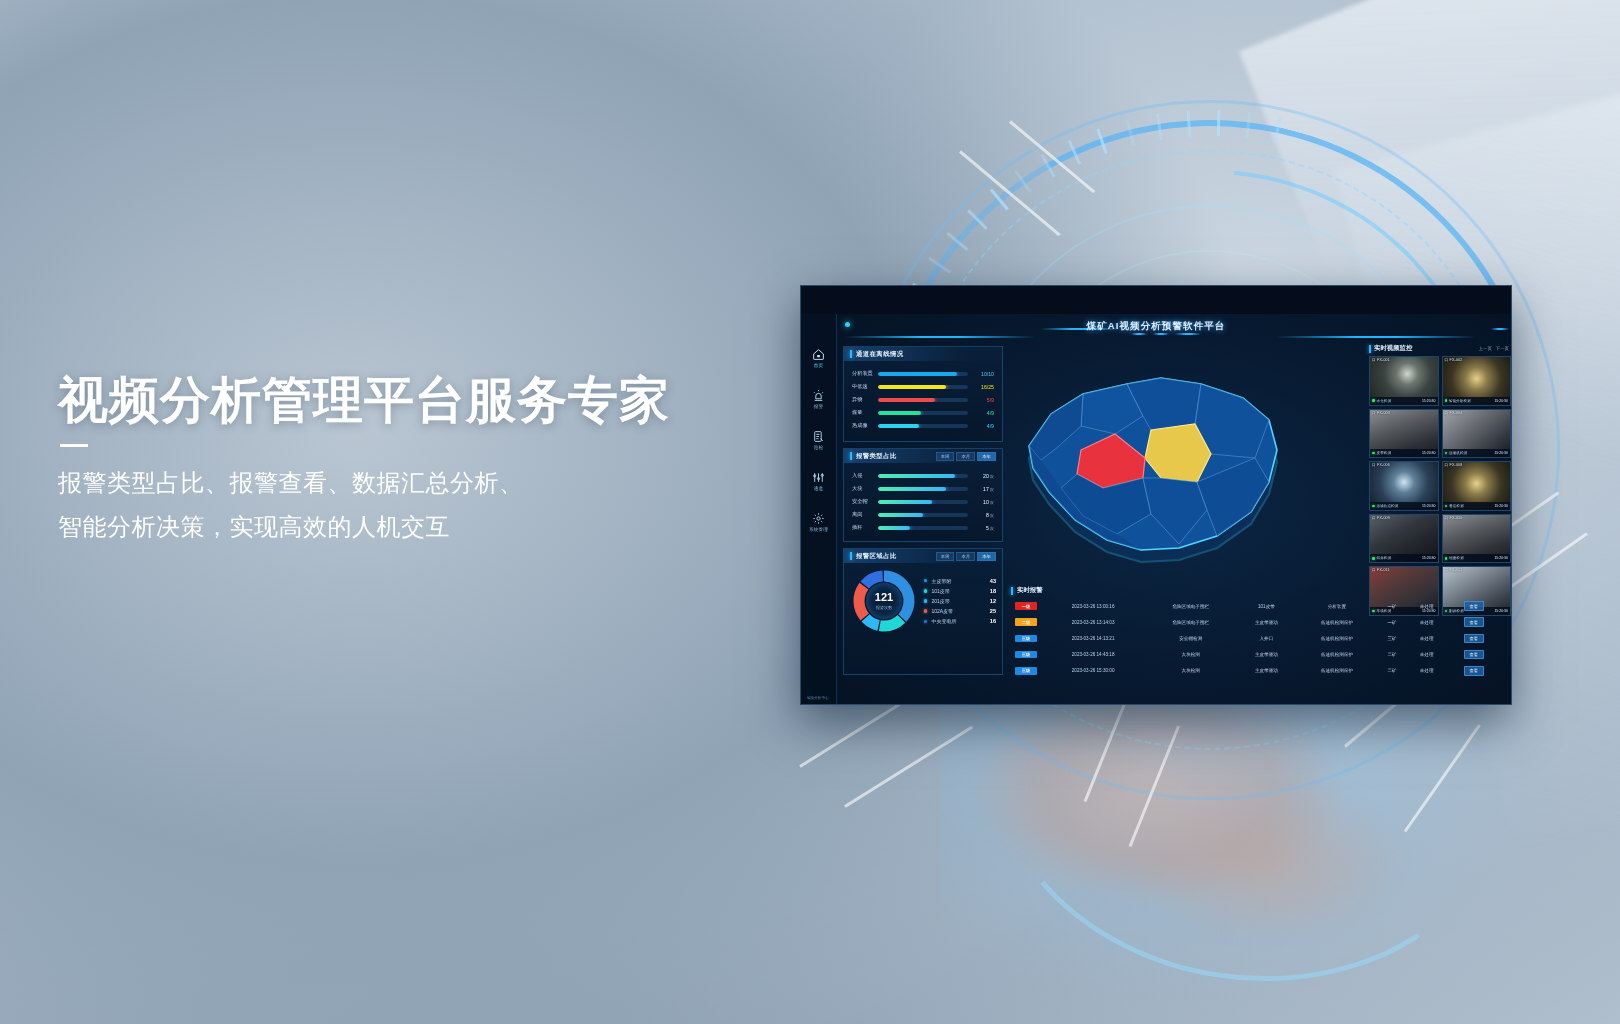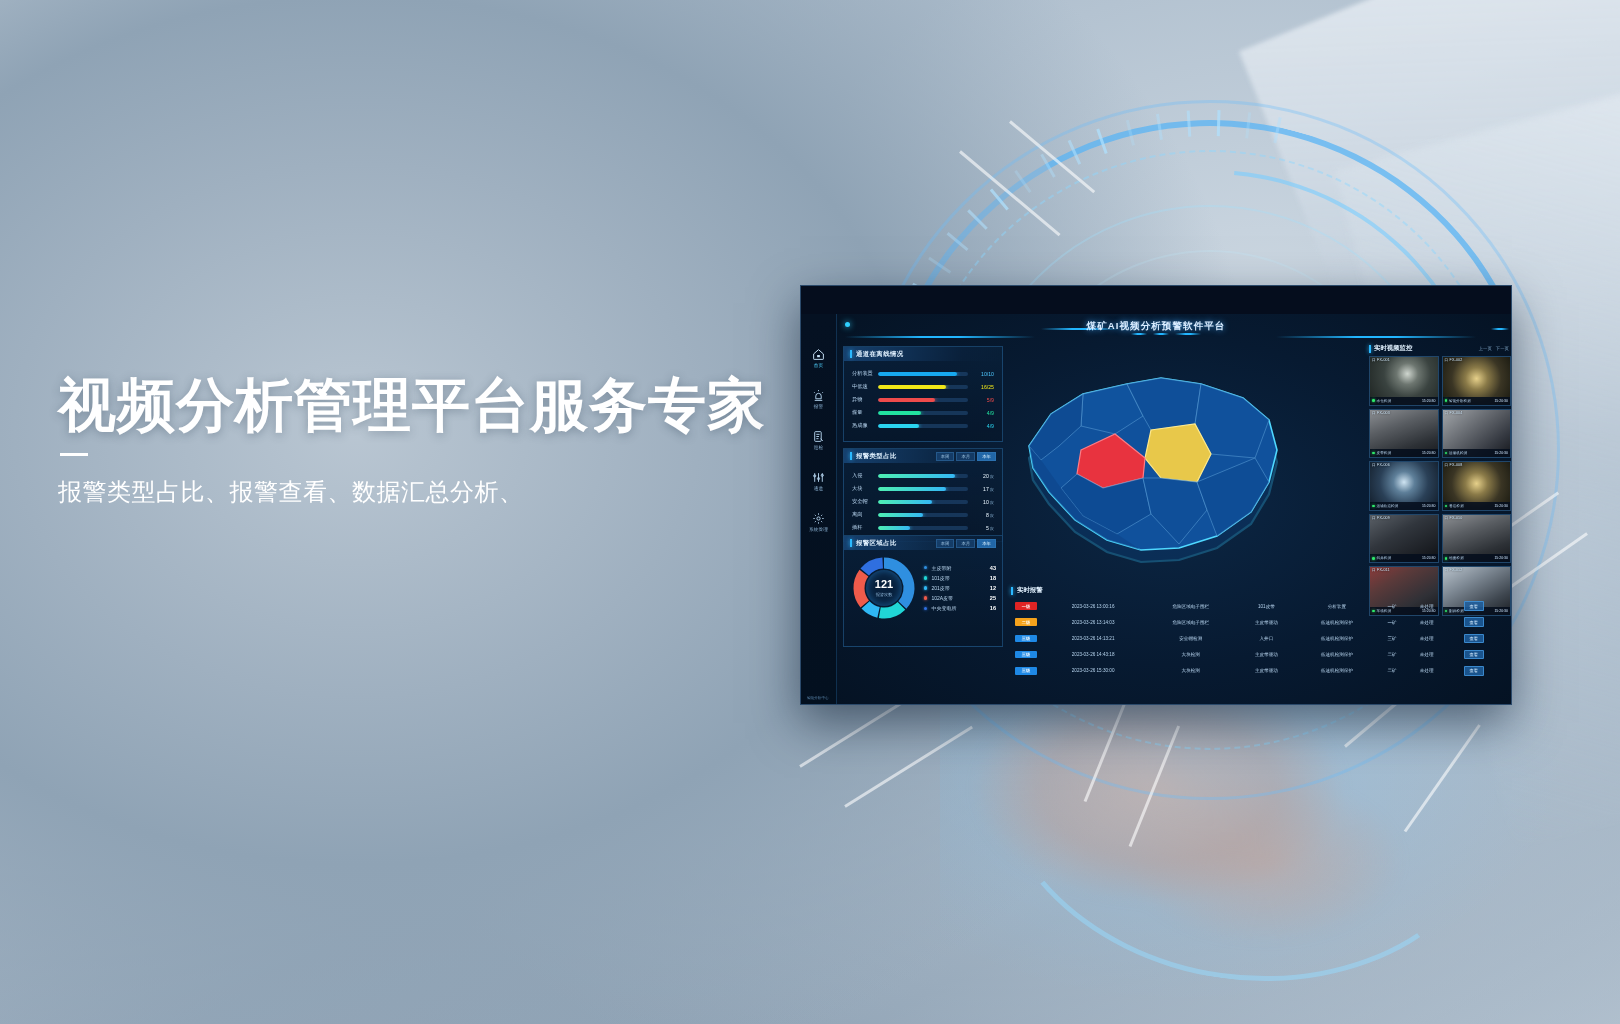--- a/index.html
+++ b/index.html
@@ -79,21 +79,21 @@
   .sphere-glow {
     position: absolute;
     left: 940px; top: 600px;
     width: 620px; height: 400px;
     background: radial-gradient(ellipse at 40% 40%, rgba(120,200,255,.28) 0%, rgba(120,200,255,.10) 45%, rgba(120,200,255,0) 72%);
   }
 
   
   .copy { position: absolute; left: 58px; top: 372px; width: 760px; z-index: 5; }
   .headline {
-    font-size: 58px; font-weight: bold; color: #ffffff;
+    font-size: 50px; font-weight: bold; color: #ffffff;
     letter-spacing: 1px; line-height: 1.15;
     text-shadow: 0 2px 10px rgba(40,60,80,.35);
   }
   .subline {
     margin-top: 22px;
     font-size: 20.5px; color: #f2f6fa; letter-spacing: .6px;
   }
   .rule { width: 28px; height: 3px; background: #ffffff; margin: 14px 0 14px 2px; }
   .desc { font-size: 24px; color: #ffffff; line-height: 1.85; letter-spacing: .5px; }
 
@@ -319,20 +319,21 @@
       <div class="slash" style="left: 960px; top: 150px; width: 130px; transform: rotate(40deg); opacity: 0.8;"></div>
       <div class="slash" style="left: 1010px; top: 120px; width: 110px; transform: rotate(40deg); opacity: 0.8;"></div>
     </div>
 </div>
 
 <div class="copy">
   <div class="headline">视频分析管理平台服务专家</div>
   <div class="rule"></div>
   <div class="desc">
     <div>报警类型占比、报警查看、数据汇总分析、</div>
+    <div>智能分析决策，实现高效的人机交互</div>
   </div>
 </div>
 
 <div class="monitor">
   <div class="dash">
 
     <div class="dash-head">
       <div class="dot-node"></div>
       <div class="head-line hl1"></div>
       <div class="head-line hl2"></div>
@@ -477,21 +478,21 @@
           <div class="row">
             <div class="nm">插杆</div>
             <div class="track">
               <div class="fill" style="width: 36%; background: linear-gradient(90deg, rgb(78, 240, 178), rgb(53, 184, 245)); box-shadow: rgba(60, 200, 245, 0.9) 0px 0px 4px;"></div>
             </div>
             <div class="val" style="color: rgb(234, 246, 255);">5<span class="u">次</span></div>
           </div>
         </div>
     </div>
 
-    <div class="panel" style="left:42px; top:221px; width:160px; height:112px;">
+    <div class="panel" style="left:42px; top:234px; width:160px; height:127px;">
       <div class="panel-hd">
         <div class="t">
             <span class="bar-mark"></span>
           <span>报警区域占比</span>
         </div>
         <div class="seg" id="area-tabs">
             <span>本周</span>
             <span>本月</span>
             <span class="on">本年</span>
           </div>

